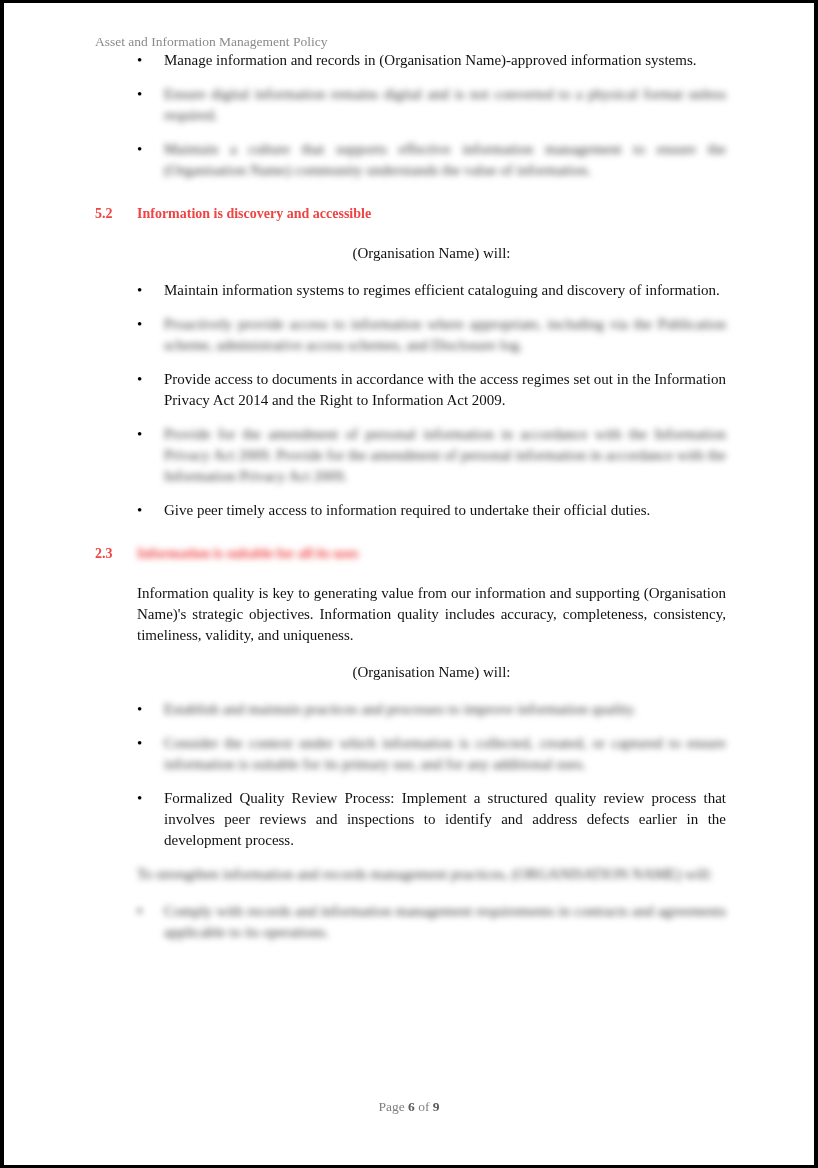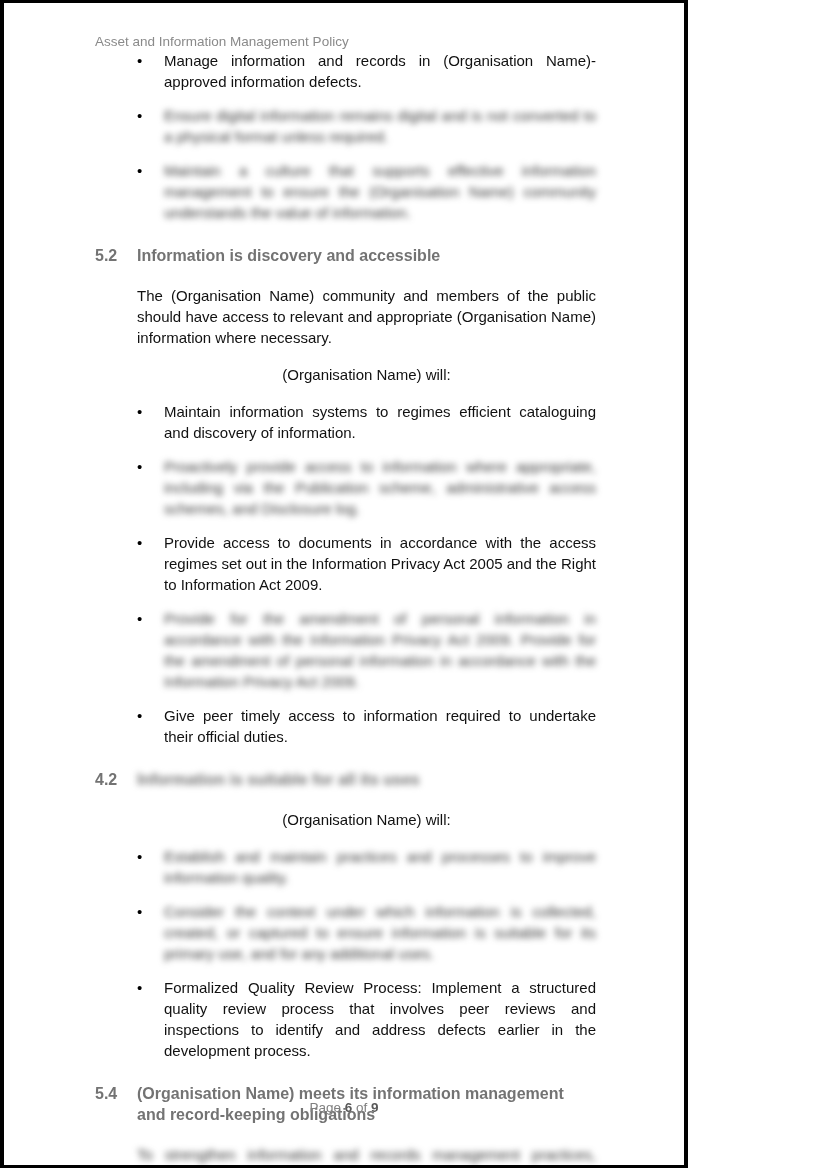--- a/index.html
+++ b/index.html
@@ -1,26 +1,26 @@
 <!DOCTYPE html>
 <html><head>
 <meta charset="utf-8">
 <style>
   html, body { margin: 0; padding: 0; background: #fff; }
   .page {
-    width: 688px;
+    width: 818px;
     height: 1168px;
     box-sizing: border-box;
     background: #ffffff;
     border: 3px solid #000;
     border-left-width: 4px;
     border-right-width: 4px;
     position: relative;
     overflow: hidden;
-    font-family: Liberation Sans, sans-serif;
+    font-family: Liberation Serif, serif;
     color: #111111;
   }
   .content {
     padding: 0 88px 0 91px;
     font-size: 15px;
     line-height: 21px;
   }
   .running-header {
     padding-top: 31px;
     font-size: 13.5px;
@@ -41,23 +41,23 @@
     flex: none;
     color: #000;
   }
   .li-text {
     flex: 1;
     text-align: justify;
   }
   .first-list { margin-top: 42px; }
   h2.section-heading {
     display: flex;
-    color: #737373;
+    color: #ef4444;
     font-weight: bold;
-    font-size: 16px;
+    font-size: 14px;
     line-height: 21px;
     margin: 22px 0 19px 0;
   }
   h2.section-heading .num { width: 42px; flex: none; }
   h2.section-heading .title { flex: 1; }
   p.para {
     margin: 0 0 16px 42px;
     text-align: justify;
   }
   p.lead-in { text-align: center; }
@@ -77,85 +77,81 @@
 <body>
 
 <div class="page">
   <div class="content">
 
     <div class="running-header">Asset and Information Management Policy</div>
 
     <ul class="bullets first-list">
       <li>
         <span class="dot">•</span>
-        <span class="li-text">Manage information and records in (Organisation Name)-approved information defects.</span>
+        <span class="li-text">Manage information and records in (Organisation Name)-approved information systems.</span>
       </li>
       <li>
         <span class="dot">•</span>
         <span class="li-text blur">Ensure digital information remains digital and is not converted to a physical format unless required.</span>
       </li>
       <li>
         <span class="dot">•</span>
         <span class="li-text blur">Maintain a culture that supports effective information management to ensure the (Organisation Name) community understands the value of information.</span>
       </li>
     </ul>
 
     <h2 class="section-heading">
       <span class="num">5.2</span>
       <span class="title">Information is discovery and accessible</span>
     </h2>
-    <p class="para">The (Organisation Name) community and members of the public should have access to relevant and appropriate (Organisation Name) information where necessary.</p>
     <p class="para lead-in">(Organisation Name) will:</p>
     <ul class="bullets">
       <li>
         <span class="dot">•</span>
         <span class="li-text">Maintain information systems to regimes efficient cataloguing and discovery of information.</span>
       </li>
       <li>
         <span class="dot">•</span>
         <span class="li-text blur">Proactively provide access to information where appropriate, including via the Publication scheme, administrative access schemes, and Disclosure log.</span>
       </li>
       <li>
         <span class="dot">•</span>
-        <span class="li-text">Provide access to documents in accordance with the access regimes set out in the Information Privacy Act 2005 and the Right to Information Act 2009.</span>
+        <span class="li-text">Provide access to documents in accordance with the access regimes set out in the Information Privacy Act 2014 and the Right to Information Act 2009.</span>
       </li>
       <li>
         <span class="dot">•</span>
         <span class="li-text blur">Provide for the amendment of personal information in accordance with the Information Privacy Act 2009. Provide for the amendment of personal information in accordance with the Information Privacy Act 2009.</span>
       </li>
       <li>
         <span class="dot">•</span>
         <span class="li-text">Give peer timely access to information required to undertake their official duties.</span>
       </li>
     </ul>
 
     <h2 class="section-heading">
-      <span class="num">4.2</span>
+      <span class="num">2.3</span>
       <span class="title blur-blue">Information is suitable for all its uses</span>
     </h2>
+    <p class="para">Information quality is key to generating value from our information and supporting (Organisation Name)'s strategic objectives. Information quality includes accuracy, completeness, consistency, timeliness, validity, and uniqueness.</p>
     <p class="para lead-in">(Organisation Name) will:</p>
     <ul class="bullets">
       <li>
         <span class="dot">•</span>
         <span class="li-text blur">Establish and maintain practices and processes to improve information quality.</span>
       </li>
       <li>
         <span class="dot">•</span>
         <span class="li-text blur">Consider the context under which information is collected, created, or captured to ensure information is suitable for its primary use, and for any additional uses.</span>
       </li>
       <li>
         <span class="dot">•</span>
         <span class="li-text">Formalized Quality Review Process: Implement a structured quality review process that involves peer reviews and inspections to identify and address defects earlier in the development process.</span>
       </li>
     </ul>
 
-    <h2 class="section-heading">
-      <span class="num">5.4</span>
-      <span class="title">(Organisation Name) meets its information management and record-keeping obligations</span>
-    </h2>
     <p class="para blur">To strengthen information and records management practices, (ORGANISATION NAME) will:</p>
     <ul class="bullets">
       <li class="blur">
         <span class="dot">•</span>
         <span class="li-text">Comply with records and information management requirements in contracts and agreements applicable to its operations.</span>
       </li>
     </ul>
 
   </div>
 

